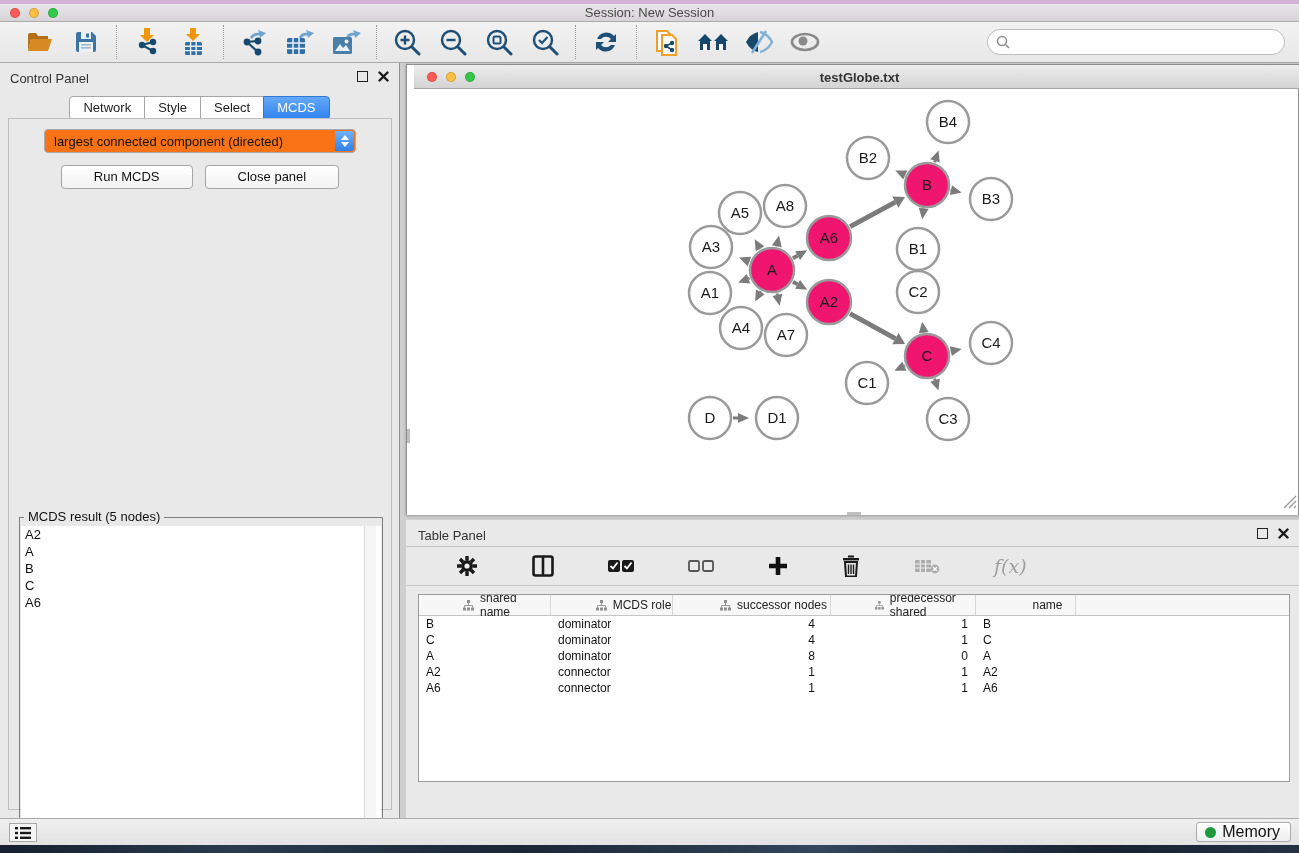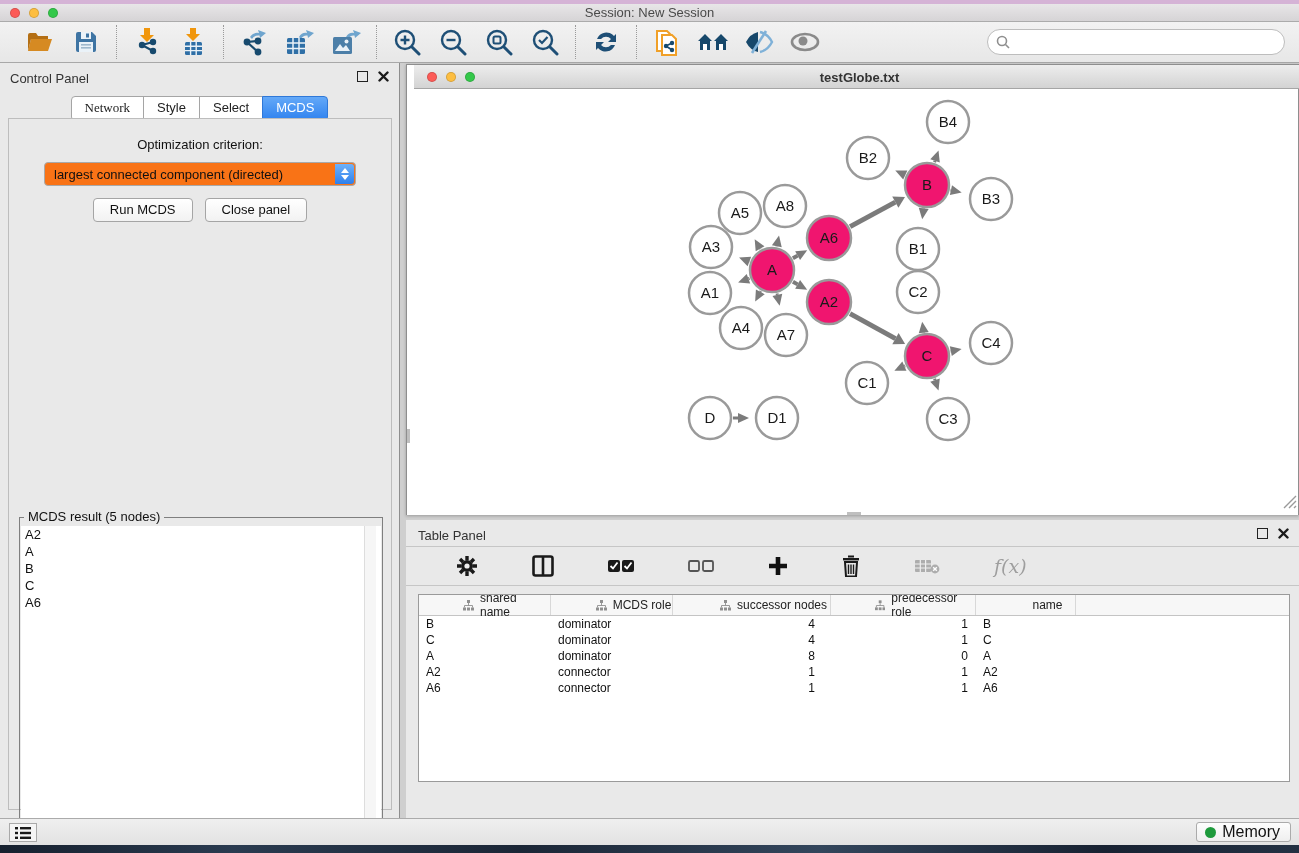--- a/index.html
+++ b/index.html
@@ -38,38 +38,38 @@
   .control-panel { position:absolute; left:0; top:0; width:400px; height:755px;
     background:#E9E9E9; border-right:1px solid #8E8E8E; }
   .panel-head { position:absolute; left:10px; top:8px; font-size:13px; color:#333; }
   .panel-controls { position:absolute; right:10px; top:8px; display:flex; gap:10px; align-items:center; }
   .float-box { width:11px; height:11px; border:1.5px solid #222; background:transparent; cursor:pointer; }
   .close-x { cursor:pointer; display:flex; }
 
   .tabs-row { position:absolute; left:0; top:33px; width:100%; display:flex; justify-content:center; }
   .tab { font-size:13px; color:#222; background:#fff; border:1px solid #A5A5A5; margin-left:-1px;
     padding:3px 13px 4px; cursor:pointer; }
-  .tab:first-child { border-radius:4px 0 0 4px; margin-left:0;font-family:Liberation Serif, serif; }
+  .tab:first-child { border-radius:4px 0 0 4px; margin-left:0; }
   .tab:last-child { border-radius:0 4px 4px 0; }
   .tab.active { background:linear-gradient(#64A9F8,#2F82EF); color:#fff; border-color:#2F78D8; }
 
   .cp-content { position:absolute; left:8px; top:55px; width:384px; height:692px;
     border:1px solid #BDBDBD; background:#E9E9E9; }
   .opt-label { margin-top:18px; text-align:center; font-size:13px; color:#111; }
   .dropdown { position:relative; margin:10px auto 0; width:312px; height:24px; background:#f97316;
     border:1px solid #A9A9A9; border-radius:4px; cursor:pointer; }
   .dropdown .val { position:absolute; left:9px; top:4px; font-size:13px; color:#111; white-space:nowrap; }
   .dropdown .stepper { position:absolute; right:1px; top:1px; width:19px; height:20px;
     background:linear-gradient(#6FB2F9,#2E80EC); border-radius:0 3px 3px 0;
     display:flex; flex-direction:column; align-items:center; justify-content:center; gap:2px; }
   .stepper .up { width:0;height:0;border-left:4px solid transparent;border-right:4px solid transparent;border-bottom:5px solid #fff; }
   .stepper .down { width:0;height:0;border-left:4px solid transparent;border-right:4px solid transparent;border-top:5px solid #fff; }
   .cp-buttons { margin-top:12px; display:flex; justify-content:center; gap:12px; }
   .btn { font-size:13px; color:#111; background:linear-gradient(#FFFFFF,#F2F2F2);
-    border:1px solid #A5A5A5; border-radius:4px; padding:3px 16px 4px; cursor:pointer; }
+    border:1px solid #A5A5A5; border-radius:4px; padding:3px 32px 4px; cursor:pointer; }
 
   .groupbox { position:absolute; left:10px; top:398px; width:364px; height:340px;
     border:1px solid #7F7F7F; }
   .groupbox .legend { position:absolute; top:-9px; left:4px; background:#E9E9E9; padding:0 4px;
     font-size:13px; color:#111; }
   .result-list { position:absolute; left:1px; top:8px; right:1px; bottom:1px; background:#fff; overflow:hidden; }
   .result-list .item { font-size:13px; color:#111; padding:1px 0 1px 4px; line-height:15px; }
   .result-scroll { position:absolute; right:6px; top:8px; bottom:1px; width:12px;
     background:#F6F6F6; border-left:1px solid #DDD; }
 
@@ -301,21 +301,20 @@
             </svg>
         </div>
       </div>
       <div class="tabs-row" id="cp-tabs">
           <div class="tab">Network</div>
           <div class="tab">Style</div>
           <div class="tab">Select</div>
           <div class="tab active">MCDS</div>
         </div>
       <div class="cp-content">
-        <div class="opt-label">Optimization criterion:</div>
         <div class="dropdown">
           <span class="val">largest connected component (directed)</span>
           <span class="stepper">
               <span class="up"></span>
               <span class="down"></span>
             </span>
         </div>
         <div class="cp-buttons">
           <button class="btn">Run MCDS</button>
           <button class="btn">Close panel</button>
@@ -589,21 +588,21 @@
             <div class="dt-hcell" style="width: 145px;">
               <svg width="11" height="11" viewBox="0 0 11 11">
                 <g fill="#8F8F8F">
                   <rect x="4" y="0" width="3" height="3"></rect>
                   <rect x="0" y="7.5" width="3" height="3"></rect>
                   <rect x="4" y="7.5" width="3" height="3"></rect>
                   <rect x="8" y="7.5" width="3" height="3"></rect>
                 </g>
                 <path d="M5.5 3 V5.5 M1.5 7.5 V5.5 H9.5 V7.5" stroke="#8F8F8F" stroke-width="0.9" fill="none"></path>
               </svg>
-              <span>predecessor role</span>
+              <span>predecessor shared</span>
             </div>
             <div class="dt-hcell" style="width: 100px;">
               <span>name</span>
             </div>
           </div>
         <div id="dt-body">
             <div class="dt-row">
               <div class="dt-cell" style="width: 132px;">B</div>
               <div class="dt-cell" style="width: 122px;">dominator</div>
               <div class="dt-cell num" style="width: 158px;">4</div>

